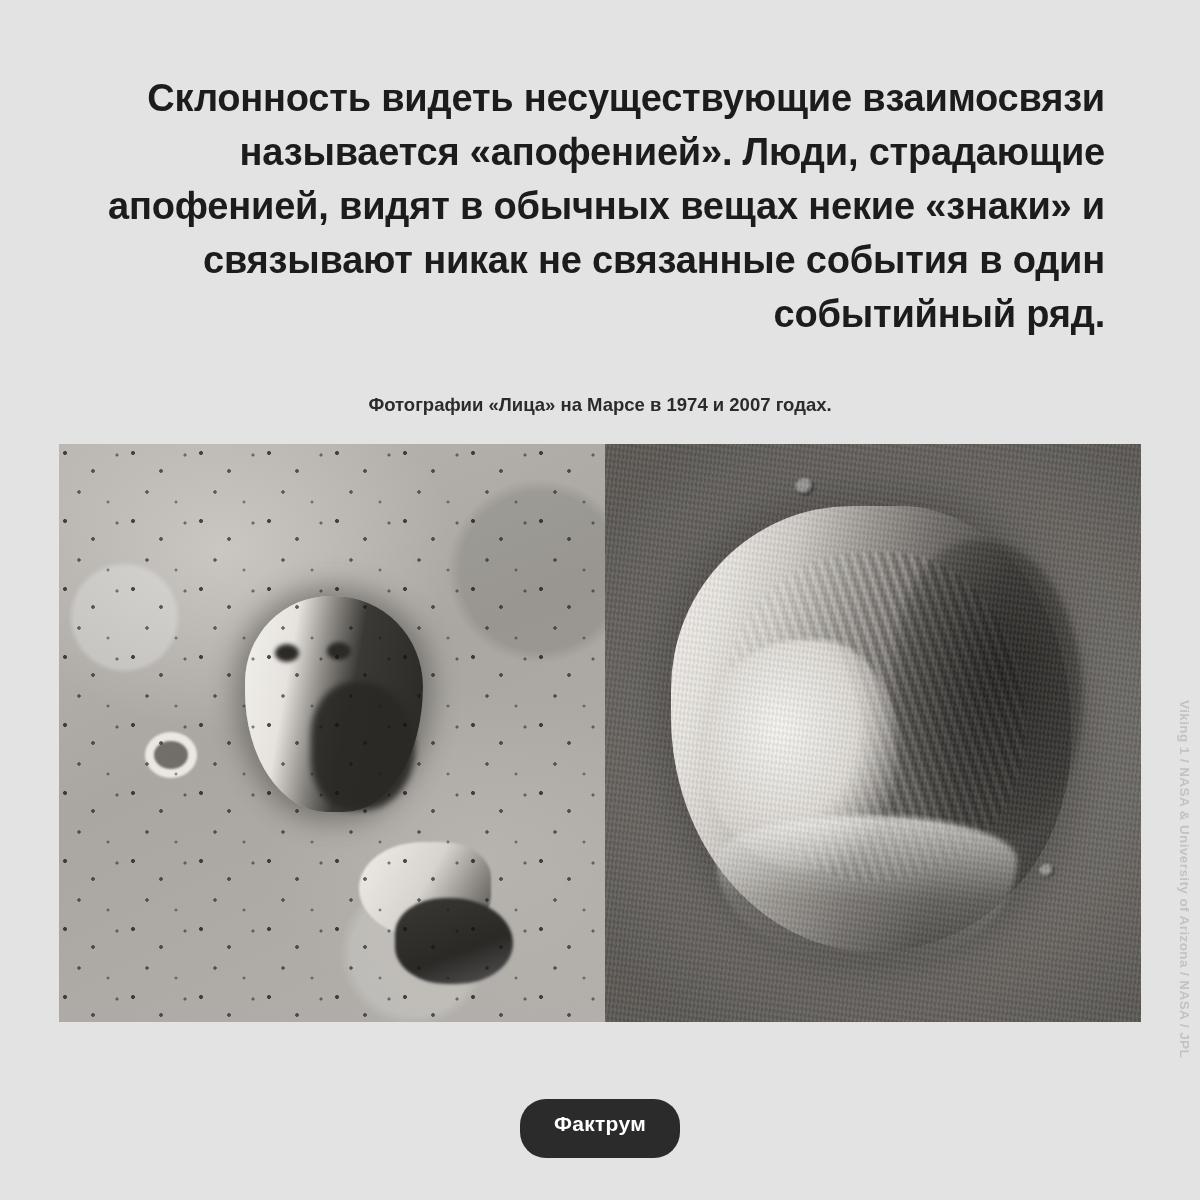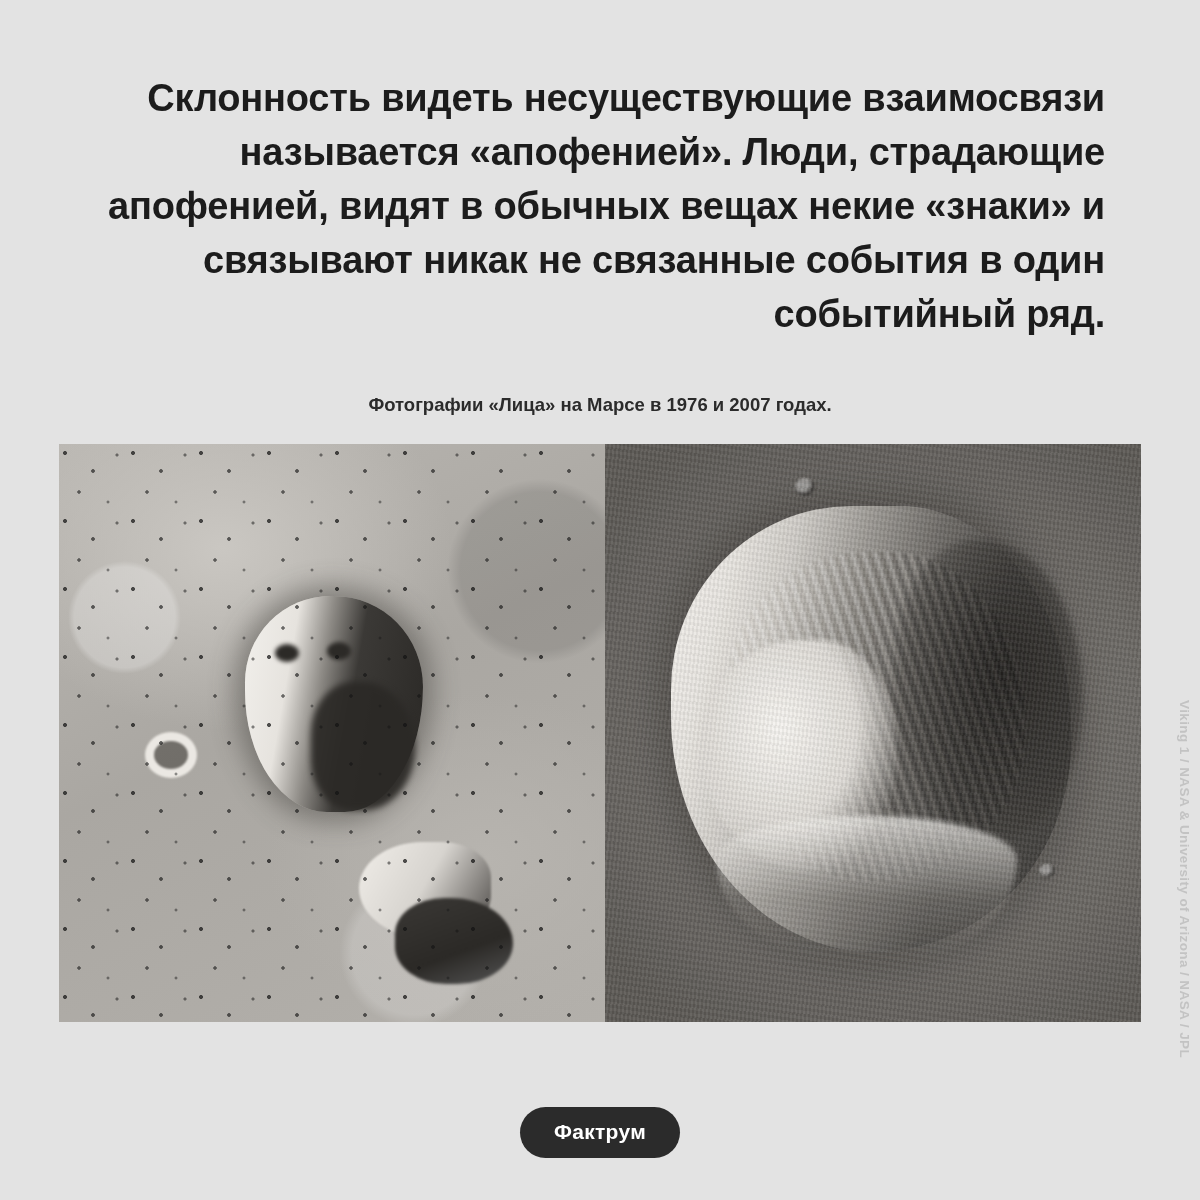--- a/index.html
+++ b/index.html
@@ -247,32 +247,32 @@
   .brand {
     position: absolute;
     left: 50%;
     transform: translateX(-50%);
     bottom: 42px;
     background: #2b2b2b;
     color: #ffffff;
     font-size: 21px;
     font-weight: bold;
     letter-spacing: 0.3px;
-    padding: 13px 34px 14px;
+    padding: 13px 34px 22px;
     border-radius: 26px;
   }
 </style>
 </head>
 <body>
 
 <div class="card">
 
   <div class="headline">Склонность видеть несуществующие взаимосвязи называется «апофенией». Люди, страдающие апофенией, видят в обычных вещах некие «знаки» и связывают никак не связанные события в один событийный ряд.</div>
 
-  <div class="subcaption">Фотографии «Лица» на Марсе в 1976 и 2007 годах.</div>
+  <div class="subcaption">Фотографии «Лица» на Марсе в 1974 и 2007 годах.</div>
 
   <div class="figure">
 
     <div class="pane pane-left">
       <div class="viking-base"></div>
       <div class="viking-mottle"></div>
       <div class="face-mesa"></div>
       <div class="face-shadow"></div>
       <div class="face-eye-l"></div>
       <div class="face-eye-r"></div>

